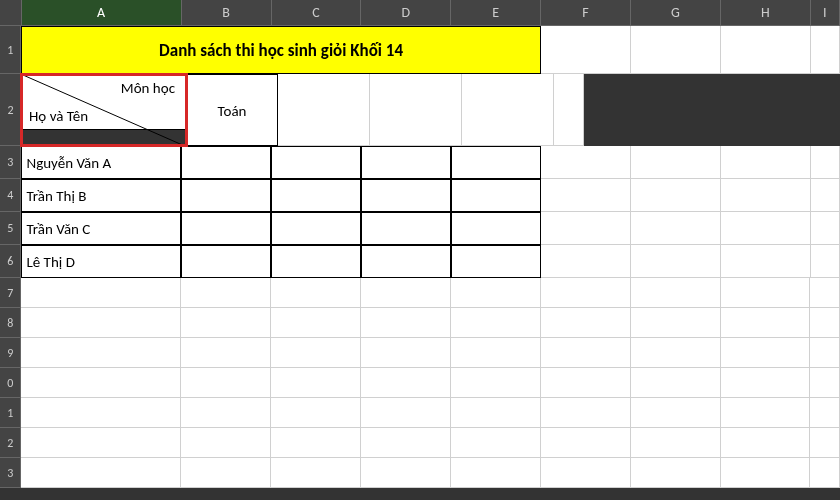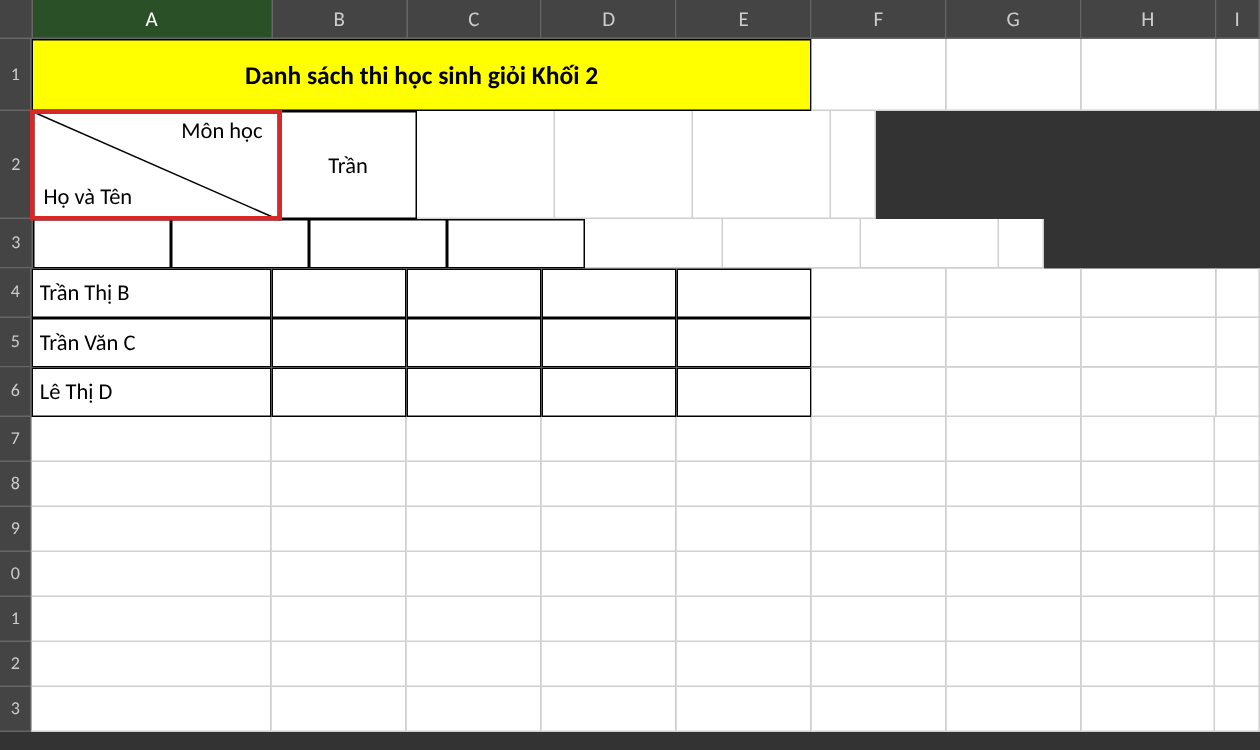--- a/index.html
+++ b/index.html
@@ -131,45 +131,46 @@
     <div class="col-h col-D">D</div>
     <div class="col-h col-E">E</div>
     <div class="col-h col-F">F</div>
     <div class="col-h col-G">G</div>
     <div class="col-h col-H">H</div>
     <div class="col-h col-I">I</div>
   </div>
 
   <div class="row" style="height:48px">
     <div class="row-h" style="line-height:48px">1</div>
-    <div class="cell title-cell" style="width:532px">Danh sách thi học sinh giỏi Khối 2</div>
+    <div class="cell title-cell" style="width:532px">Danh sách thi học sinh giỏi Khối 14</div>
     <div class="cell col-F" style="line-height:48px"></div>
     <div class="cell col-G" style="line-height:48px"></div>
     <div class="cell col-H" style="line-height:48px"></div>
     <div class="cell col-I" style="line-height:48px"></div>
   </div>
 
   <div class="row" style="height:72px">
     <div class="row-h" style="line-height:72px">2</div>
-    <div class="diag-cell col-A" style="height:72px">
+    <div class="diag-cell col-A" style="height:56px">
       <svg width="164" height="72" style="position:absolute;top:0;left:0;pointer-events:none">
         <line x1="0" y1="0" x2="164" y2="72" stroke="#000" stroke-width="1"></line>
       </svg>
       <span class="top-label">Môn học</span>
       <span class="bottom-label">Họ và Tên</span>
     </div>
-    <div class="cell bordered center col-B" style="line-height:72px">Trần</div>
+    <div class="cell bordered center col-B" style="line-height:72px">Toán</div>
     <div class="cell col-F" style="line-height:72px"></div>
     <div class="cell col-G" style="line-height:72px"></div>
     <div class="cell col-H" style="line-height:72px"></div>
     <div class="cell col-I" style="line-height:72px"></div>
   </div>
 
   <div class="row">
     <div class="row-h">3</div>
+    <div class="cell bordered col-A">Nguyễn Văn A</div>
     <div class="cell bordered col-B"></div>
     <div class="cell bordered col-C"></div>
     <div class="cell bordered col-D"></div>
     <div class="cell bordered col-E"></div>
     <div class="cell col-F"></div>
     <div class="cell col-G"></div>
     <div class="cell col-H"></div>
     <div class="cell col-I"></div>
   </div>
 

